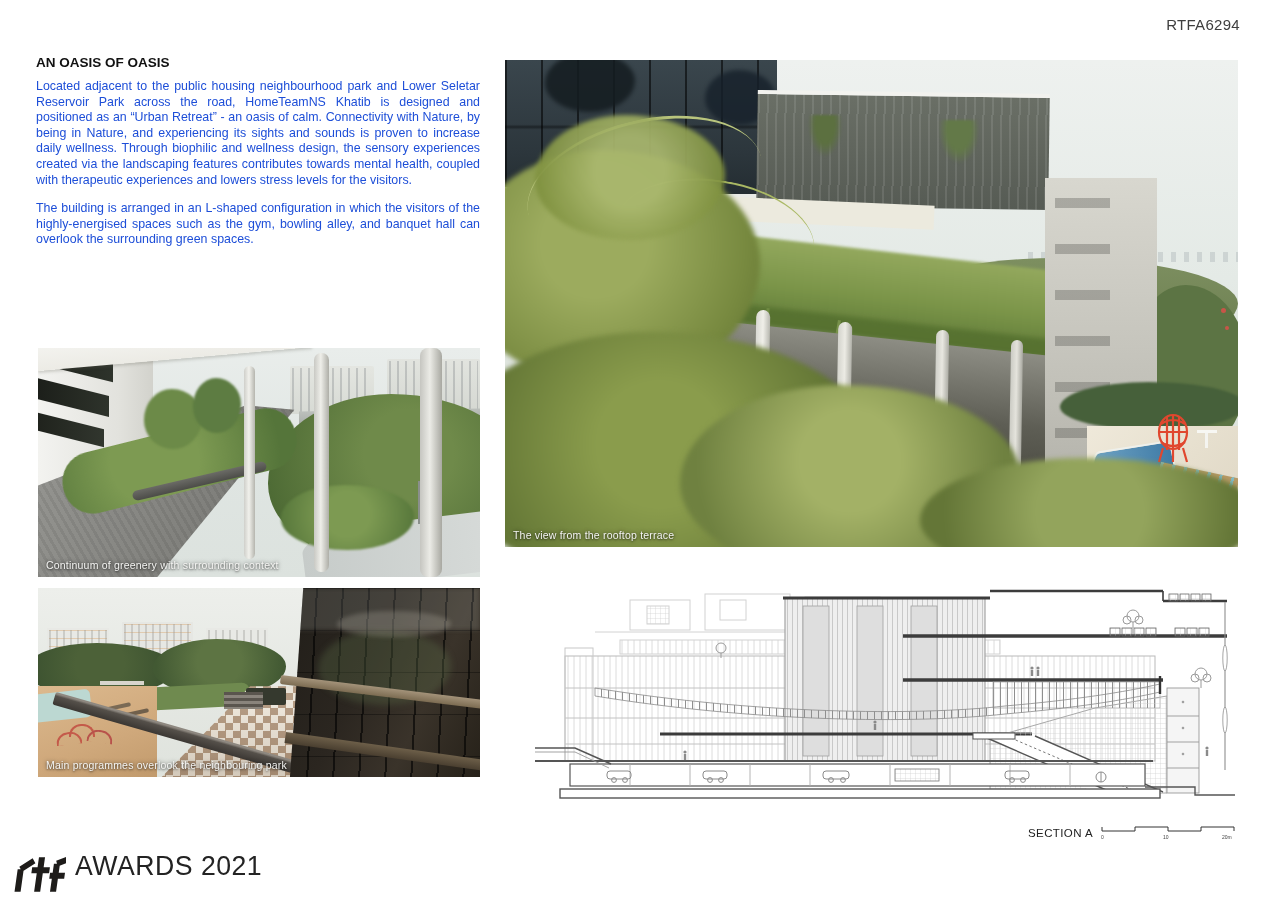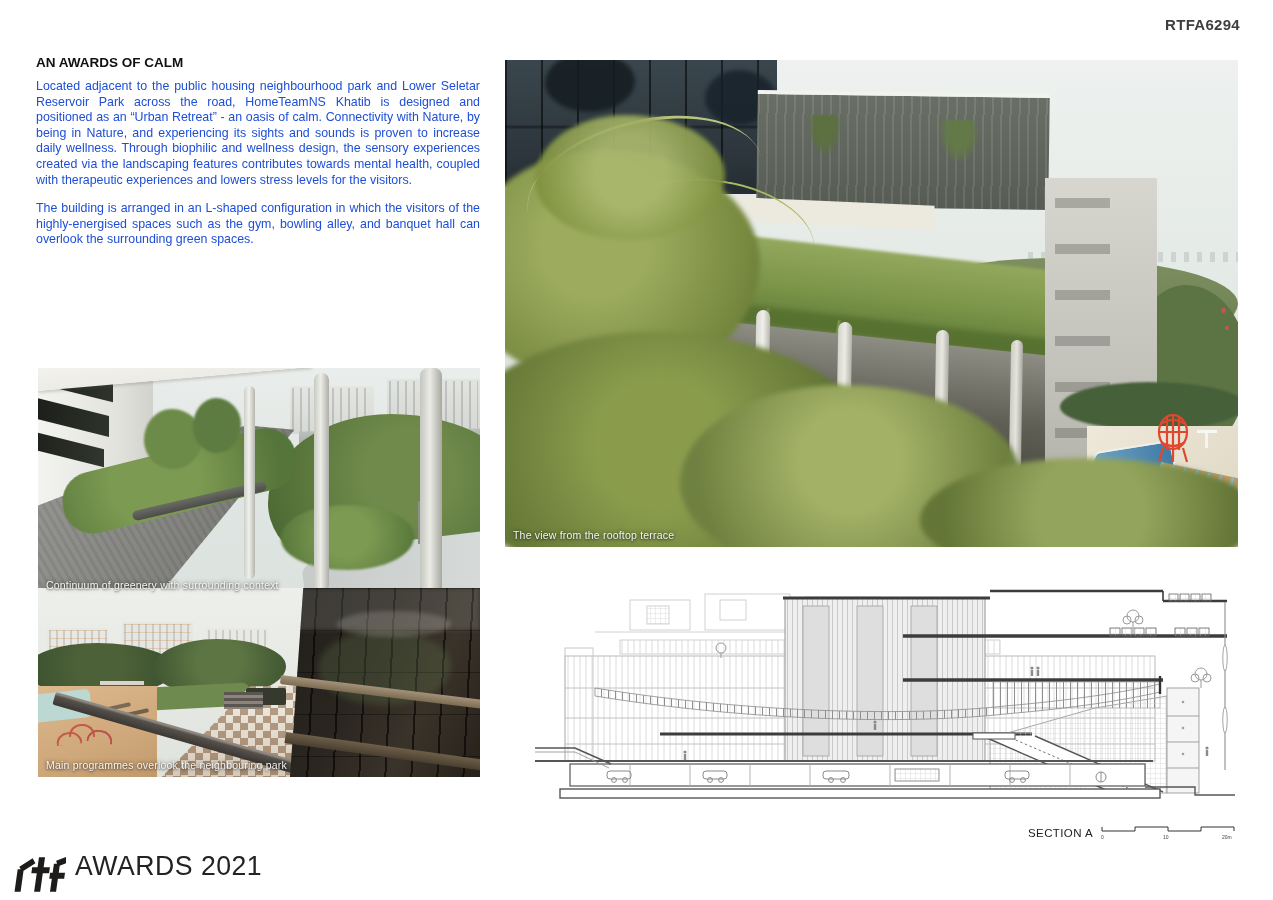--- a/index.html
+++ b/index.html
@@ -1,18 +1,18 @@
 <!DOCTYPE html>
 <html><head>
 <meta charset="utf-8">
 <style>
   html,body{margin:0;padding:0;background:#fff;}
   .page{position:relative;width:1273px;height:900px;background:#fff;overflow:hidden;
         font-family:"Liberation Sans",sans-serif;color:#1a1a1a;}
-  .code{position:absolute;top:16px;right:33px;font-size:15px;font-weight:bold;color:#3e3e3e;letter-spacing:.3px;}
+  .code{position:absolute;top:16px;right:33px;font-size:15px;font-weight:normal;color:#3e3e3e;letter-spacing:.3px;}
   .textcol{position:absolute;left:36px;top:55px;width:444px;}
   .textcol h1{font-size:13.5px;font-weight:bold;margin:0 0 9px 0;color:#111;}
   .textcol p{font-size:12.4px;line-height:15.6px;text-align:justify;margin:0 0 13px 0;color:#1d4ed8;}
   .photo{position:absolute;overflow:hidden;background:#ef4444;}
   .photo .layer{position:absolute;}
   .cap{position:absolute;left:8px;bottom:6px;font-size:10.5px;color:#f4f4f2;z-index:40;
        text-shadow:0 0 4px rgba(0,0,0,.55),0 1px 2px rgba(0,0,0,.45);letter-spacing:.2px;}
   .seclabel{position:absolute;left:1028px;top:827px;font-size:11.5px;color:#222;letter-spacing:.4px;}
   .scalebar{position:absolute;left:1100px;top:822px;}
   .logo{position:absolute;left:10px;top:852px;display:flex;align-items:flex-start;gap:9px;}
@@ -21,21 +21,21 @@
   .blob{position:absolute;border-radius:48% 52% 50% 50%/52% 48% 52% 48%;}
 </style>
 </head>
 <body>
 
 <div class="page">
 
   <div class="code">RTFA6294</div>
 
   <div class="textcol">
-    <h1>AN AWARDS OF CALM</h1>
+    <h1>AN OASIS OF OASIS</h1>
     <p>Located adjacent to the public housing neighbourhood park and Lower Seletar Reservoir Park across the road, HomeTeamNS Khatib is designed and positioned as an “Urban Retreat” - an oasis of calm. Connectivity with Nature, by being in Nature, and experiencing its sights and sounds is proven to increase daily wellness. Through biophilic and wellness design, the sensory experiences created via the landscaping features contributes towards mental health, coupled with therapeutic experiences and lowers stress levels for the visitors.</p>
     <p>The building is arranged in an L-shaped configuration in which the visitors of the highly-energised spaces such as the gym, bowling alley, and banquet hall can overlook the surrounding green spaces.</p>
   </div>
 
   <figure class="photo" style="left:505px;top:60px;width:733px;height:487px;margin:0;">
     <div class="layer" style="inset:0;background:linear-gradient(180deg,#eef1ef 0%,#e4eae6 45%,#dfe5df 62%,#dce2da 100%);"></div>
 
     <div class="layer" style="right:0;top:192px;width:210px;height:10px;opacity:.45;background:repeating-linear-gradient(90deg,rgba(140,150,156,.6) 0 5px,transparent 5px 13px);"></div>
     <div class="layer blob" style="right:0;top:198px;width:350px;height:95px;background:linear-gradient(180deg,#7d8f60,#6a7d4f);"></div>
     <div class="layer blob" style="right:240px;top:212px;width:130px;height:80px;background:#718355;"></div>
@@ -98,21 +98,21 @@
     <div class="layer blob" style="left:-45px;top:90px;width:300px;height:235px;background:radial-gradient(circle at 45% 40%,#9cab5e 25%,#77893f 70%,#5e7030 95%);filter:blur(2.5px);"></div>
     <div class="layer" style="left:20px;top:60px;width:240px;height:130px;border:0;border-top:3px solid #b9c57d;border-radius:50%;transform:rotate(-14deg);"></div>
     <div class="layer" style="left:110px;top:120px;width:200px;height:110px;border:0;border-top:2.5px solid #aab964;border-radius:50%;transform:rotate(9deg);"></div>
     <div class="layer blob" style="left:-60px;top:272px;width:430px;height:250px;background:radial-gradient(circle at 50% 45%,#8a9c4c 25%,#5f7233 75%);filter:blur(2.5px);"></div>
     <div class="layer blob" style="left:175px;top:325px;width:340px;height:190px;background:radial-gradient(circle at 50% 40%,#a3b166 25%,#6f8140 75%);filter:blur(2.5px);"></div>
     <div class="layer blob" style="left:415px;top:398px;width:340px;height:120px;background:radial-gradient(circle at 50% 45%,#93a45c 30%,#647637 80%);filter:blur(2.5px);"></div>
     <div class="layer blob" style="left:30px;top:55px;width:190px;height:125px;background:radial-gradient(circle at 50% 45%,#aab86e 30%,#7f913f 80%);filter:blur(2px);opacity:.92;"></div>
     <figcaption class="cap">The view from the rooftop terrace</figcaption>
   </figure>
 
-  <figure class="photo" style="left:38px;top:368px;width:442px;height:229px;margin:0;">
+  <figure class="photo" style="left:38px;top:348px;width:442px;height:229px;margin:0;">
     <div class="layer" style="inset:0;background:linear-gradient(180deg,#e9edeb,#dfe5e2 55%,#dce2de);"></div>
     <div class="layer" style="left:57%;top:8%;width:19%;height:21%;background:linear-gradient(180deg,#e4e6e1,#d7dad4);border-radius:2px;">
         <div class="layer" style="inset:2px;background:repeating-linear-gradient(90deg,rgba(115,120,125,.3) 0 2px,transparent 2px 8px);"></div>
       </div>
     <div class="layer" style="left:79%;top:5%;width:21%;height:25%;background:linear-gradient(180deg,#e2e4df,#d4d7d1);border-radius:2px;">
         <div class="layer" style="inset:2px;background:repeating-linear-gradient(90deg,rgba(115,120,125,.3) 0 2px,transparent 2px 8px);"></div>
       </div>
     <div class="layer" style="left:59%;top:27%;width:41%;height:6%;background:linear-gradient(180deg,#bcc0bc,#a7aba7);transform:skewY(-1deg);"></div>
     <div class="layer" style="left:63%;top:31%;width:21%;height:4%;border-radius:2px;background:repeating-linear-gradient(90deg,#c94737 0 14px,#e8e5e0 14px 21px);"></div>
     <div class="layer" style="left:60%;top:35%;width:28%;height:2%;background:#cfd2cd;"></div>

